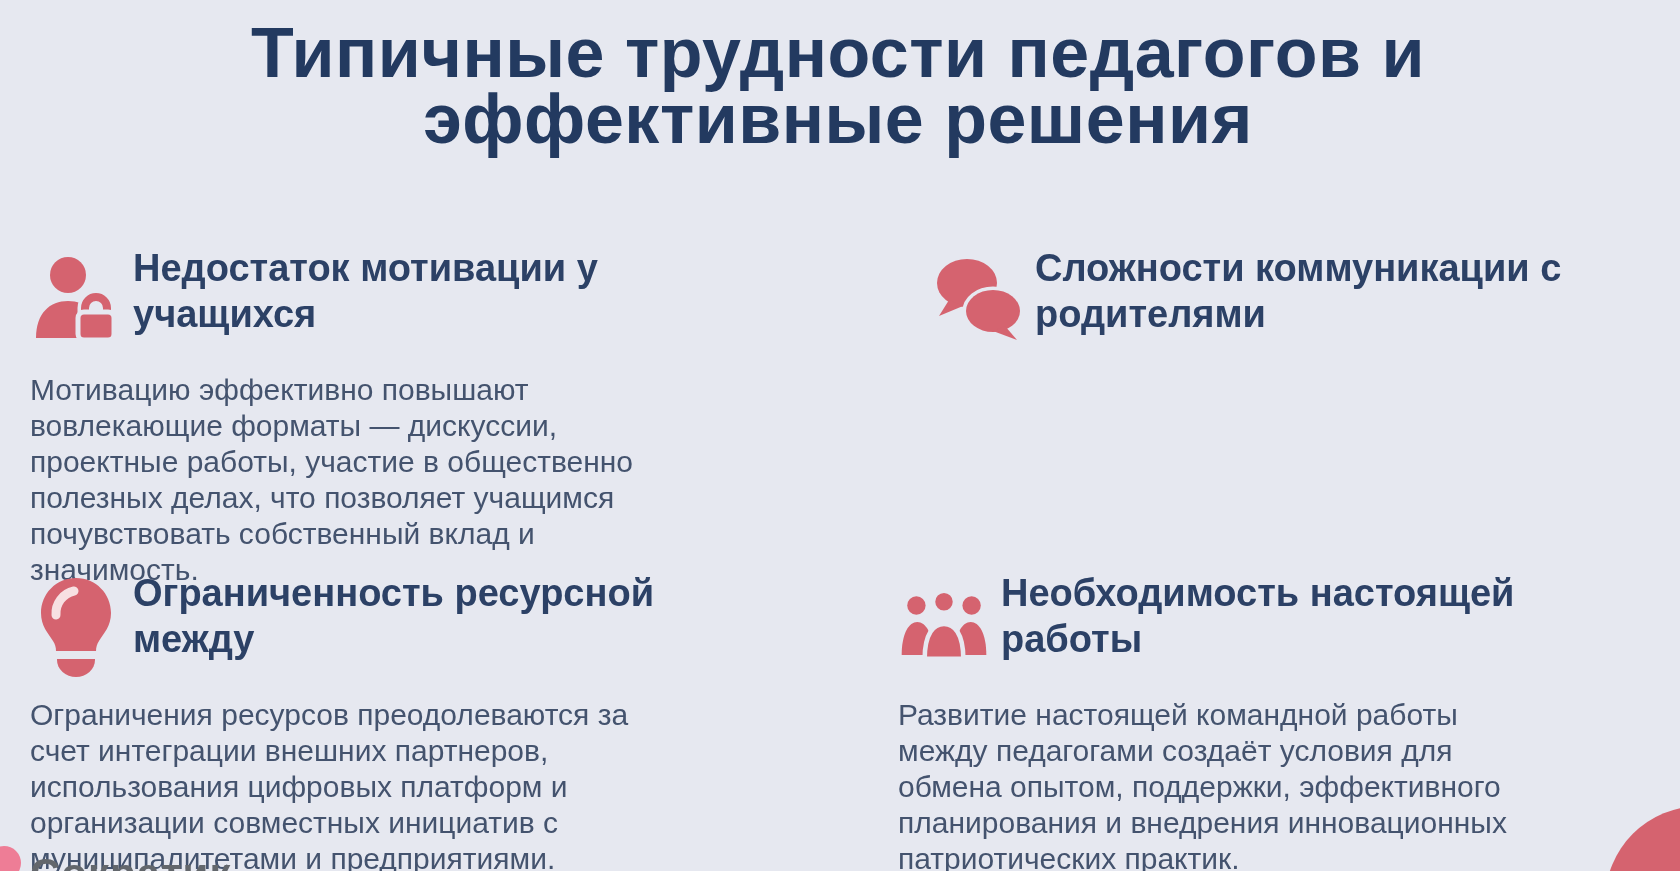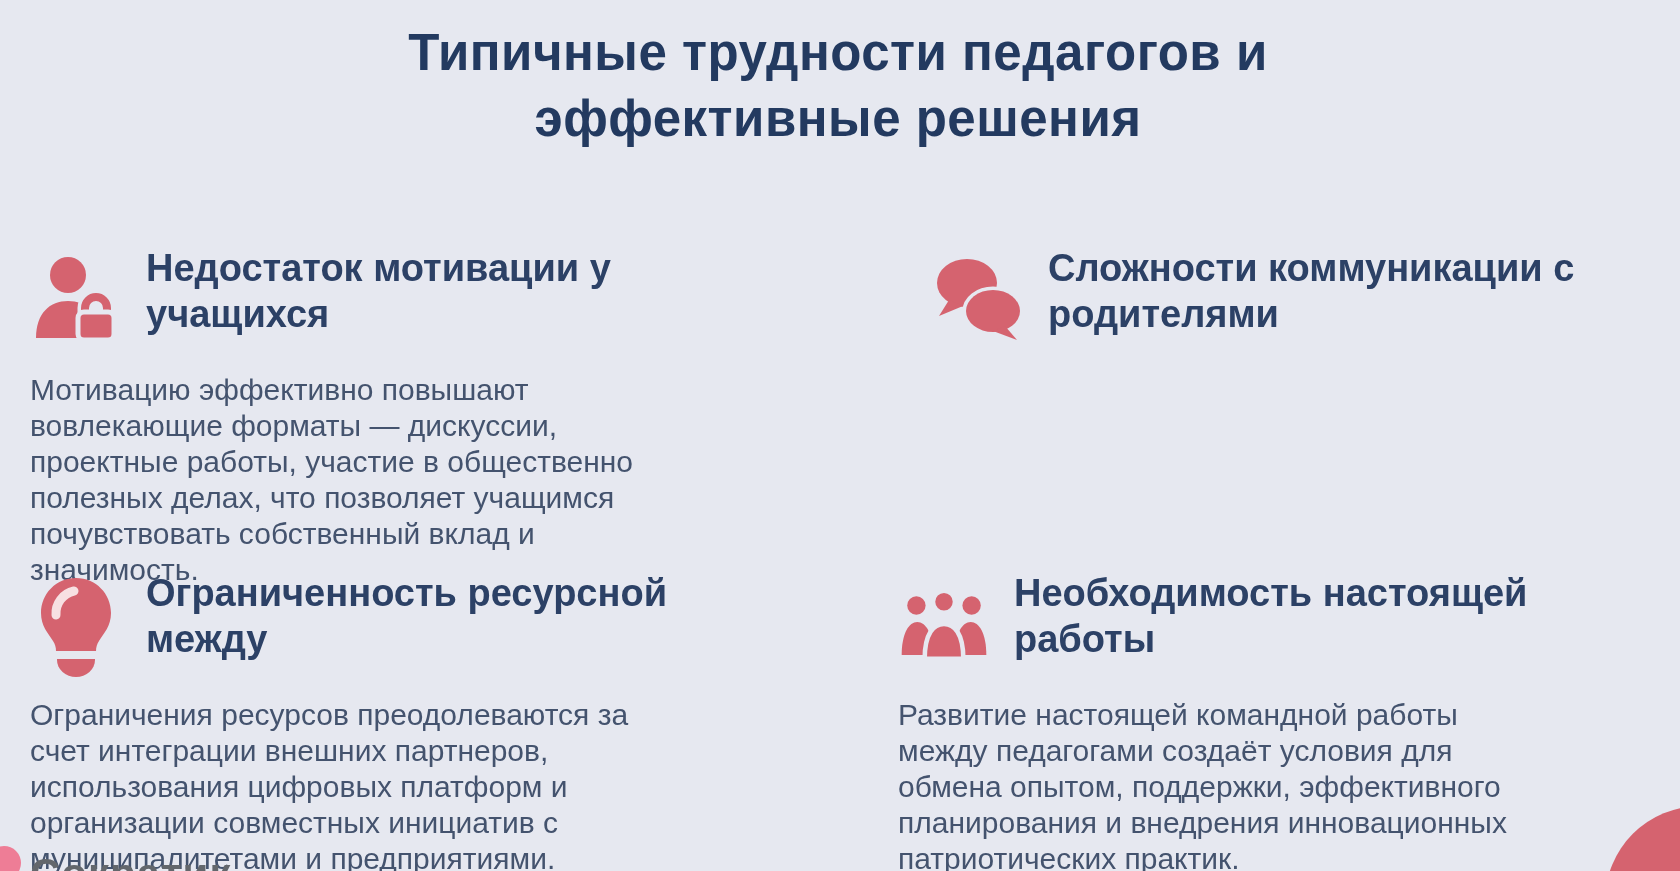--- a/index.html
+++ b/index.html
@@ -13,38 +13,38 @@
     background: #e6e8f0;
     overflow: hidden;
   }
 
   .slide-title {
     position: absolute;
     top: 20px;
     left: 0;
     right: 4px;
     text-align: center;
-    font-size: 51px;
+    font-size: 70px;
     line-height: 66px;
     font-weight: 700;
     letter-spacing: 0.5px;
     color: #233a60;
     white-space: pre-line;
   }
 
   .card { position: absolute; }
   .card-1 { left: 30px;  top: 250px; width: 760px; }
   .card-2 { left: 932px; top: 250px; width: 762px; }
   .card-3 { left: 30px;  top: 575px; width: 770px; }
   .card-4 { left: 898px; top: 575px; width: 770px; }
 
   .card-head {
     display: flex;
     align-items: flex-start;
-    gap: 24px;
+    gap: 11px;
     min-height: 94px;
   }
   .icon-box {
     flex: none;
     width: 92px;
     height: 94px;
     display: flex;
     align-items: flex-start;
     justify-content: center;
   }

